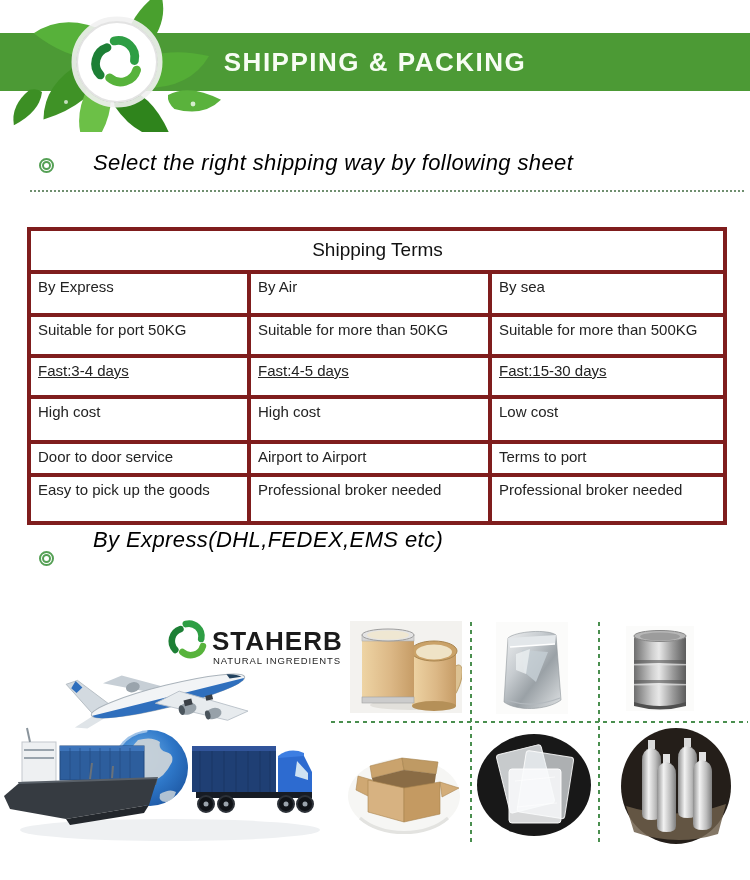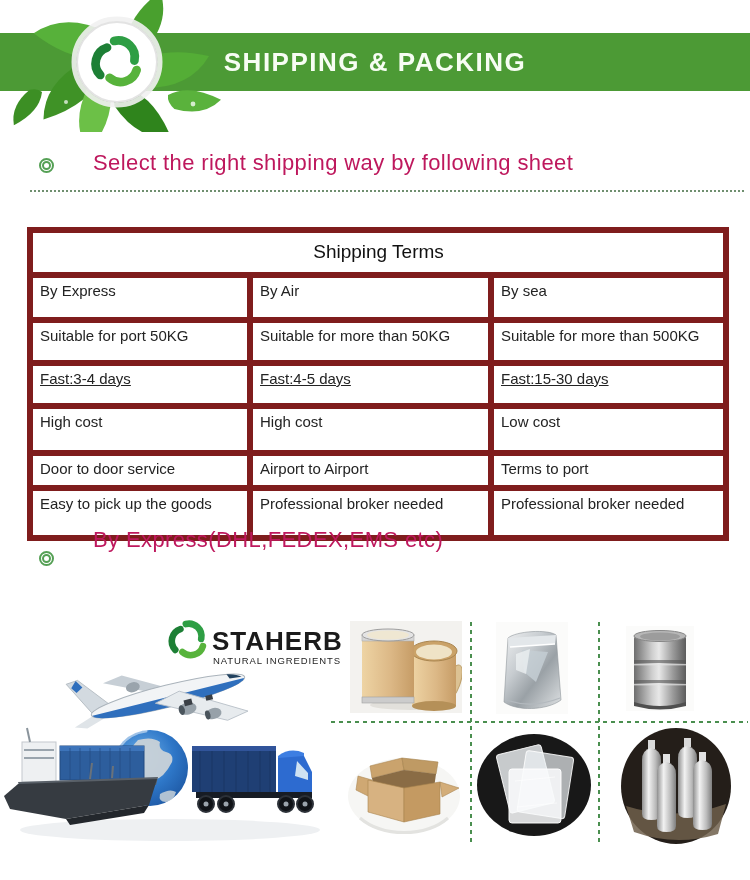--- a/index.html
+++ b/index.html
@@ -9,27 +9,27 @@
   
   .banner{position:absolute;left:0;top:33px;width:750px;height:58px;background:#4c9a35;}
   .banner-title{display:block;width:100%;text-align:center;line-height:58px;
         color:#f7fdf3;font-size:26px;font-weight:bold;letter-spacing:1.5px;}
 
   .header-logo{position:absolute;left:8px;top:0;z-index:2;}
 
   
   .bullet{position:absolute;width:15px;height:15px;border:2px solid #55a055;border-radius:50%;box-sizing:border-box;}
   .bullet::after{content:"";position:absolute;inset:1px;border:2px solid #55a055;border-radius:50%;}
-  .heading-text{position:absolute;font-size:22px;color:#be185d;letter-spacing:0.4px;white-space:nowrap;text-align:center;}
+  .heading-text{position:absolute;font-style:italic;font-size:22px;color:#000000;letter-spacing:0.4px;white-space:nowrap;text-align:center;}
   .dotted{position:absolute;top:190px;left:30px;width:714px;border-top:2px dotted #6f8f6f;height:0;}
 
   
   .ship-table{position:absolute;left:27px;top:227px;width:696px;border-collapse:collapse;
       border:2px solid #1b1b1b;table-layout:fixed;color:#232323;}
-  .ship-table th,.ship-table td{border:6px solid #7f1d1d;vertical-align:top;
+  .ship-table th,.ship-table td{border:4px solid #7f1d1d;vertical-align:top;
       padding:4px 6px 0 7px;font-size:15px;white-space:nowrap;overflow:hidden;}
   .ship-table th{font-size:19px;font-weight:normal;text-align:center;padding-top:8px;color:#111;}
   tr.r0 th{height:31px;}
   tr.r1 td{height:35px;}
   tr.r2 td{height:33px;}
   tr.r3 td{height:33px;text-decoration:underline;}
   tr.r4 td{height:37px;}
   tr.r5 td{height:25px;}
   tr.r6 td{height:40px;}
 

